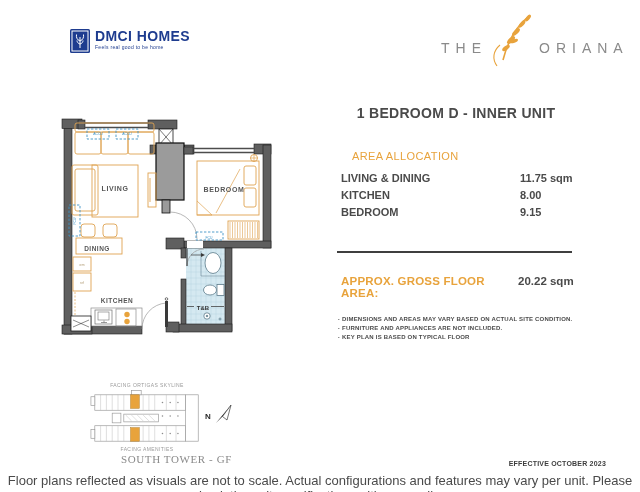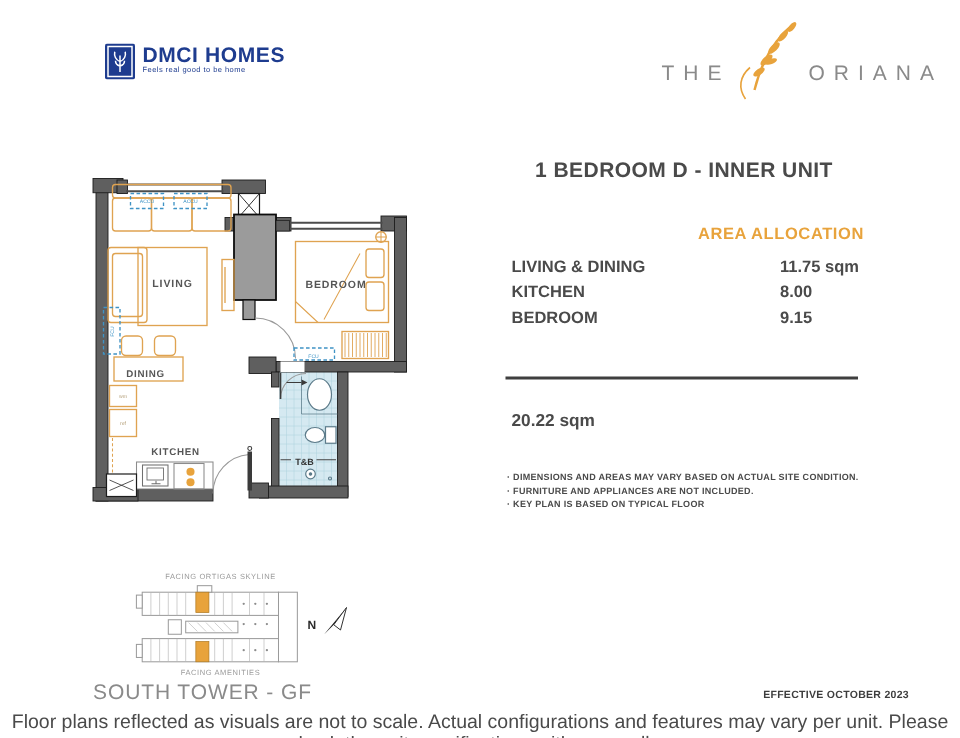--- a/index.html
+++ b/index.html
@@ -13,36 +13,36 @@
   .dmci-name{color:#1e3c8f;font-weight:bold;font-size:14px;letter-spacing:.4px;}
   .dmci-tag{color:#1e3c8f;font-size:5px;margin-top:2px;letter-spacing:.3px;}
   .oriana{left:441px;top:10px;display:flex;align-items:center;}
   .oriana .word{color:#8a8a8a;font-size:14px;letter-spacing:6px;font-weight:400;}
   .oriana .word.the{margin-top:18px;}
   .oriana .word.name{margin-top:18px;}
 
   
   .unit-title{left:336px;top:105px;width:240px;text-align:center;
               font-size:14px;font-weight:bold;color:#4a4a4a;letter-spacing:.3px;}
-  .area-heading{left:336px;top:150px;width:240px;text-align:right;
-                font-size:11px;font-weight:bold;color:#E8A33C;letter-spacing:.4px;}
+  .area-heading{left:352px;top:150px;width:240px;text-align:left;
+                font-size:11px;font-weight:normal;color:#E8A33C;letter-spacing:.4px;}
   .area-table{left:341px;top:172px;width:245px;}
   .area-row{display:grid;grid-template-columns:179px auto;height:17px;
             font-size:11px;font-weight:bold;color:#4a4a4a;}
   .divider{left:337px;top:251px;width:235px;height:2px;background:#3f3f3f;}
   .gross-row{left:341px;top:275px;width:250px;display:grid;grid-template-columns:177px auto;
              font-size:11.5px;font-weight:bold;}
   .gross-label{color:#E8A33C;letter-spacing:.2px;}
   .gross-value{color:#4a4a4a;}
   .notes{left:338px;top:315px;font-size:6px;font-weight:bold;color:#4a4a4a;line-height:9px;letter-spacing:.2px;}
 
   
   .kp-top{left:62px;top:382px;width:170px;text-align:center;font-size:5px;color:#9a9a9a;letter-spacing:.4px;}
   .kp-bottom{left:62px;top:446px;width:170px;text-align:center;font-size:5px;color:#9a9a9a;letter-spacing:.4px;}
-  .kp-caption{left:62px;top:453px;width:170px;text-align:left;font-size:14px;color:#8a8a8a;letter-spacing:.6px;}
+  .kp-caption{left:62px;top:453px;width:170px;text-align:right;font-size:11px;color:#8a8a8a;letter-spacing:.6px;font-family:Liberation Serif, serif;}
 
   
   .effective{right:34px;top:460px;font-size:7px;font-weight:bold;color:#3d3d3d;letter-spacing:.2px;}
   .disclaimer{left:0;top:473px;width:640px;text-align:center;font-size:13px;color:#4a4a4a;}
 
   svg text{font-family:"Liberation Sans", sans-serif;}
 </style>
 </head>
 <body>
 
@@ -226,20 +226,21 @@
   </div>
   <div class="area-row">
     <span>BEDROOM</span>
     <span>9.15</span>
   </div>
 </div>
 
 <div class="abs divider"></div>
 
 <div class="abs gross-row">
+  <span class="gross-label">APPROX. GROSS FLOOR AREA:</span>
   <span class="gross-value">20.22 sqm</span>
 </div>
 
 <div class="abs notes">
   <div>· DIMENSIONS AND AREAS MAY VARY BASED ON ACTUAL SITE CONDITION.</div>
   <div>· FURNITURE AND APPLIANCES ARE NOT INCLUDED.</div>
   <div>· KEY PLAN IS BASED ON TYPICAL FLOOR</div>
 </div>
 
 <div class="abs kp-top">FACING ORTIGAS SKYLINE</div>

